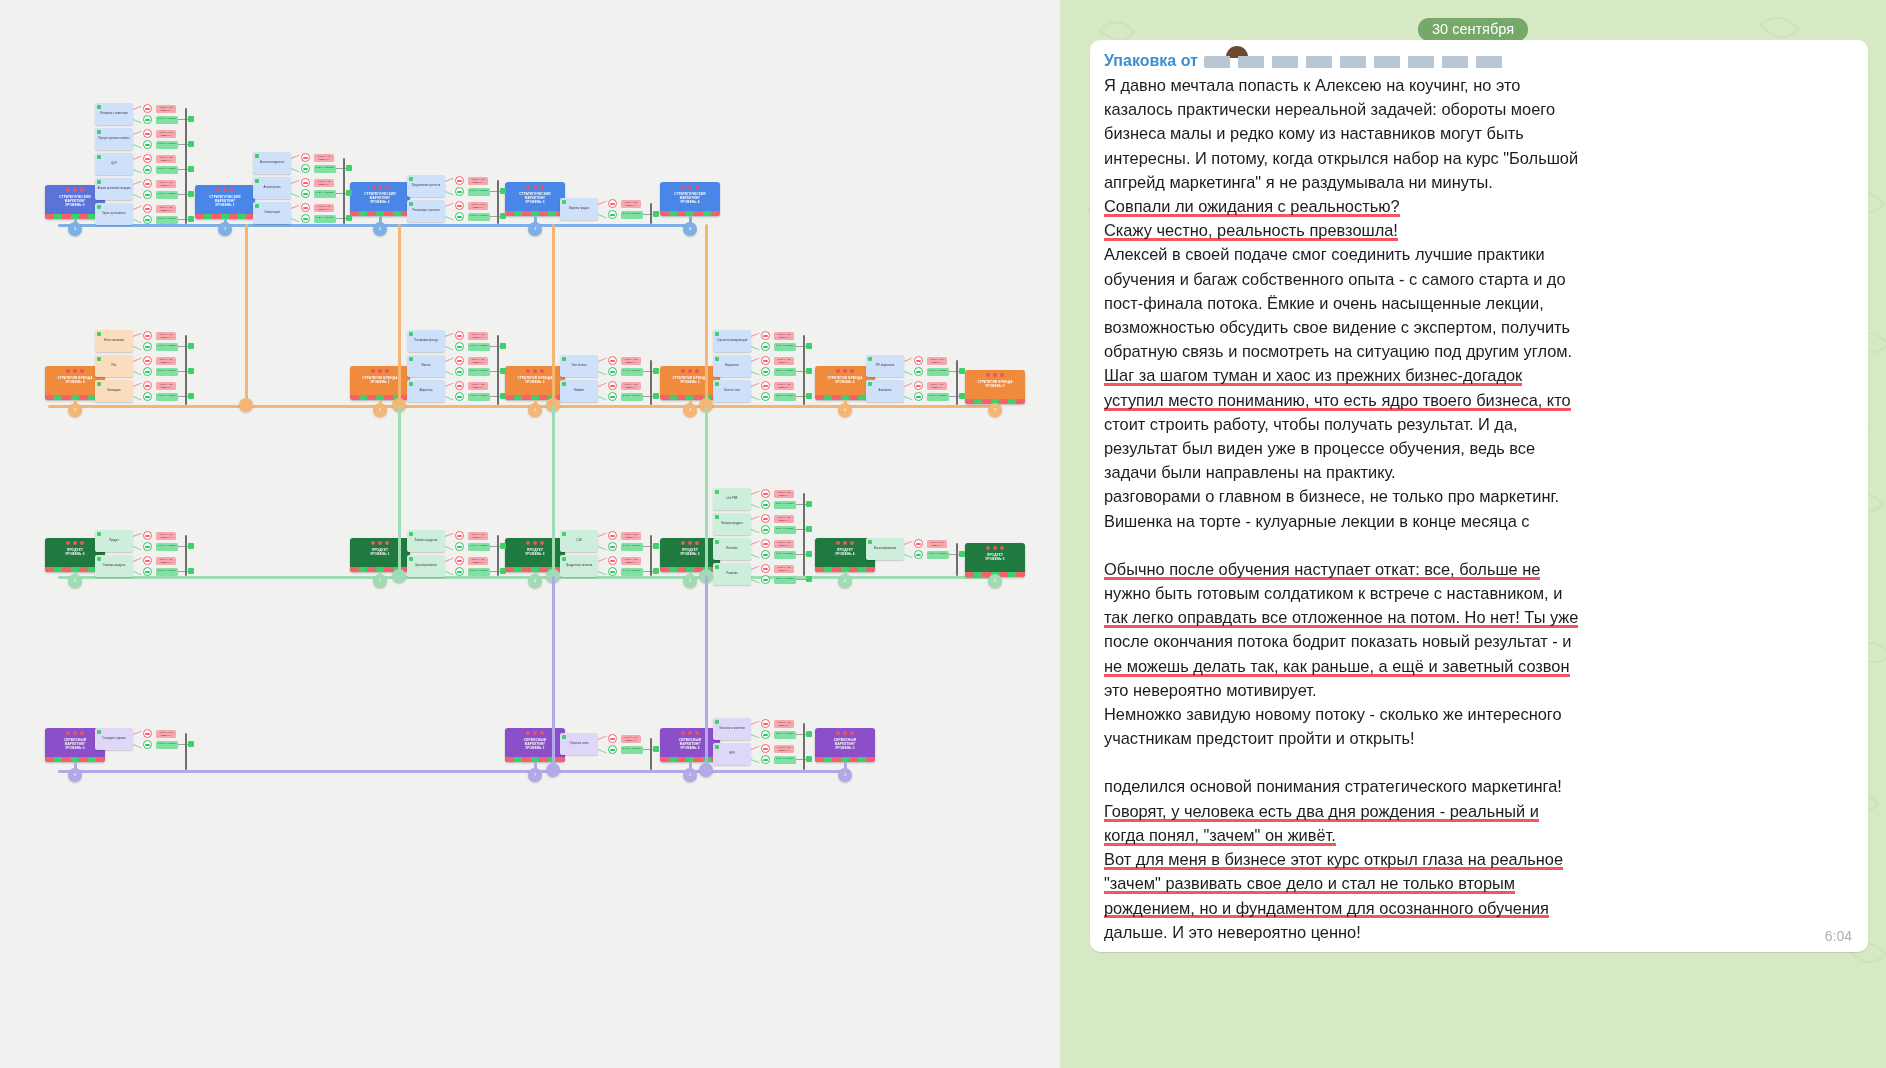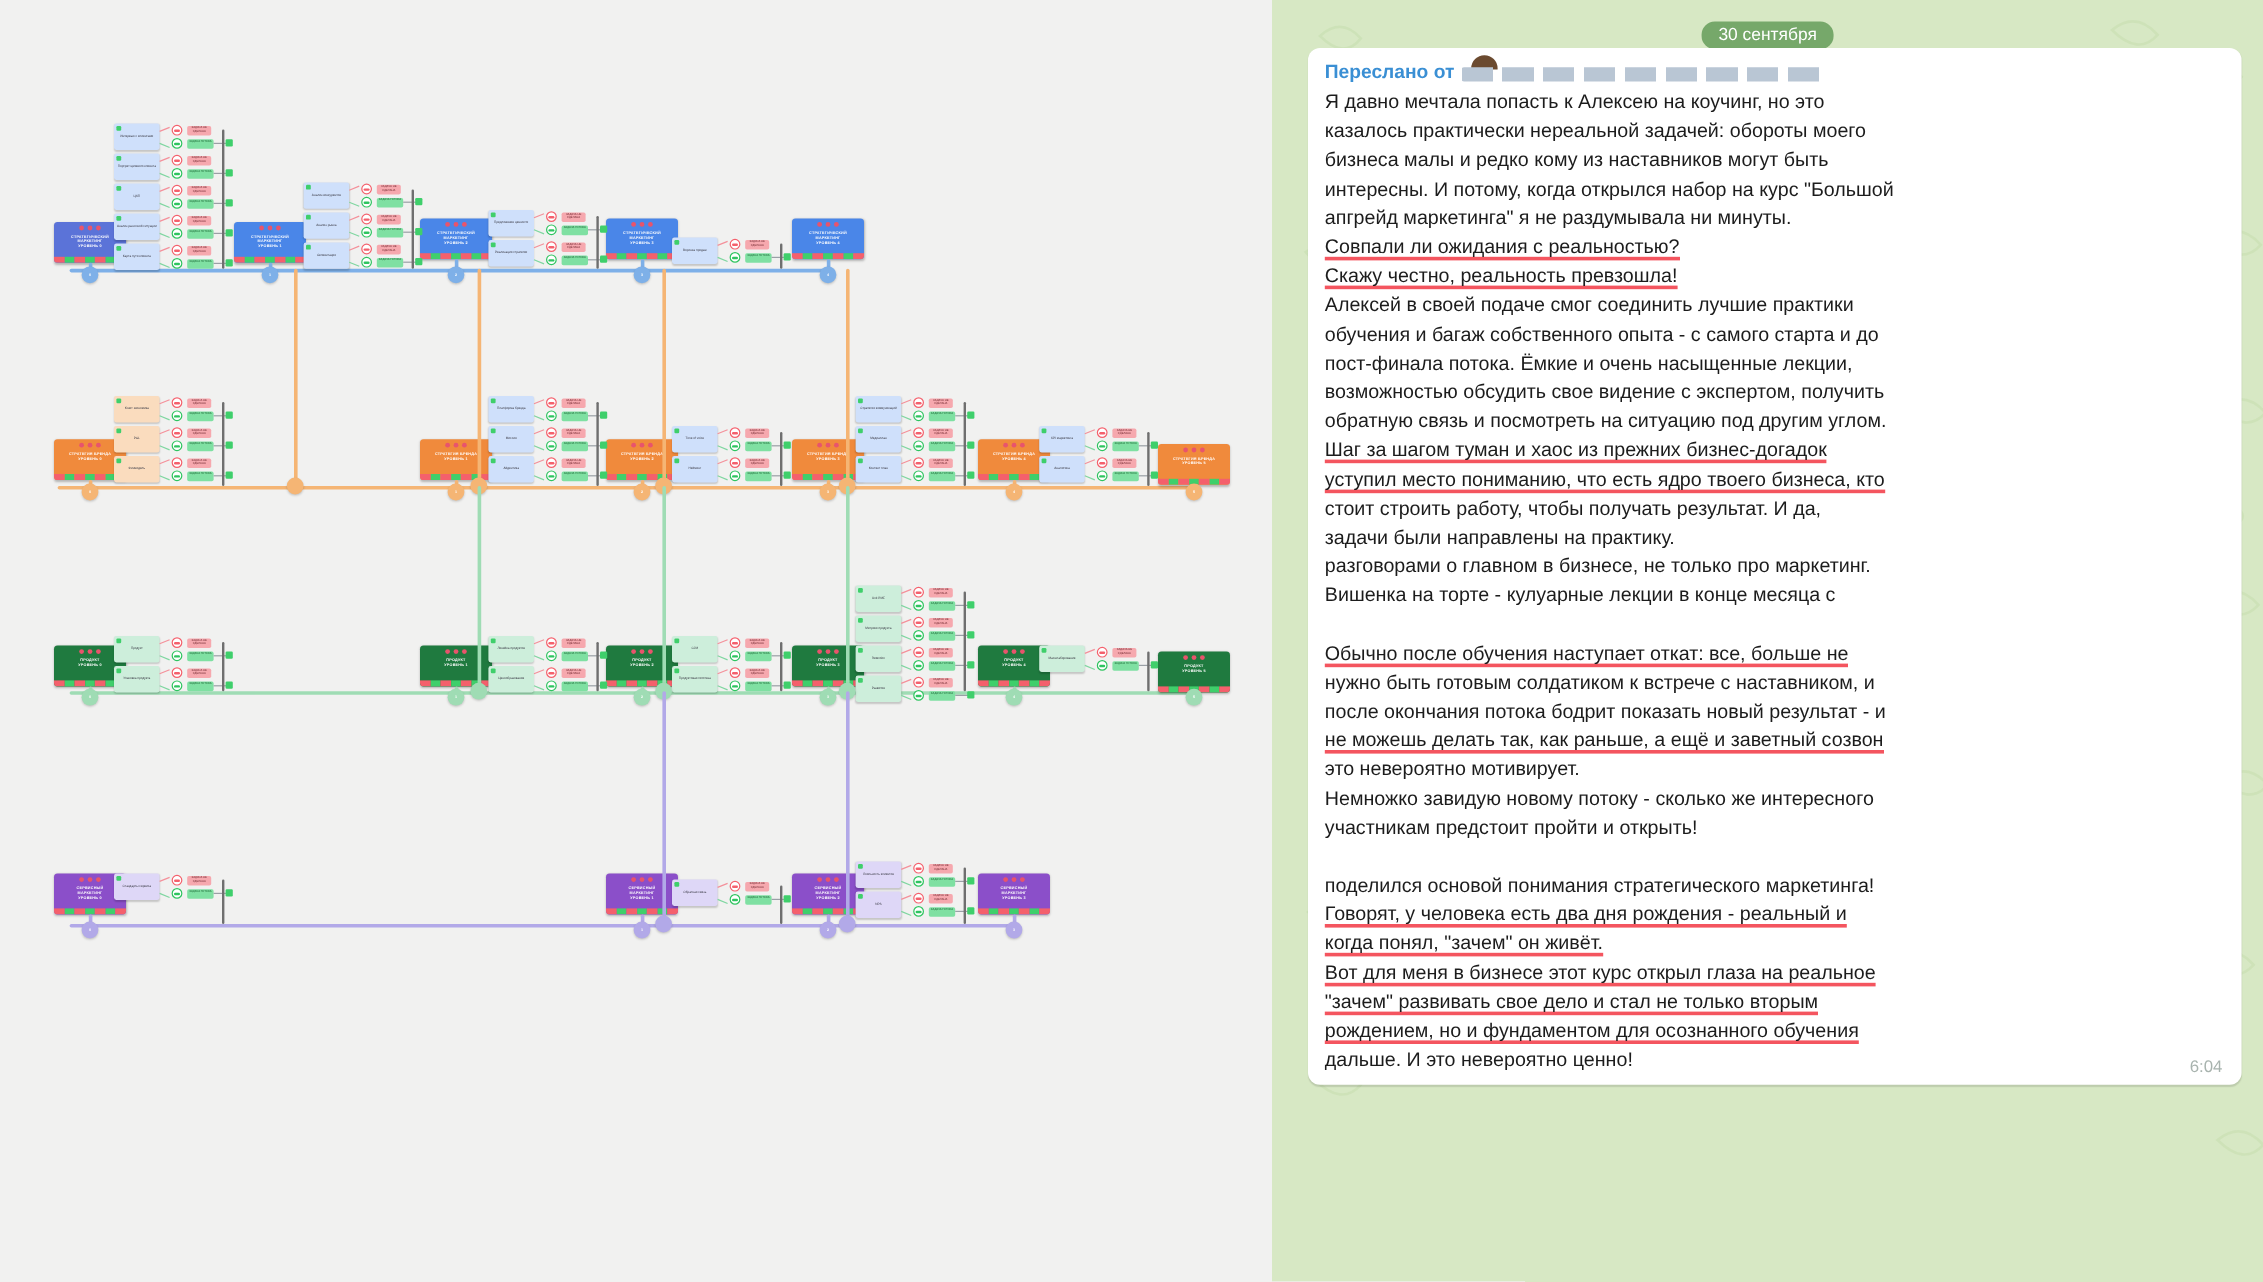--- a/index.html
+++ b/index.html
@@ -1269,46 +1269,48 @@
         <circle cx="60" cy="560" r="5"></circle>
         <circle cx="804" cy="430" r="5"></circle>
         <path d="M60 660 q12 -20 26 -2 q-6 16 -26 2Z"></path>
       </g>
     </svg>
 
     <div class="datepill">30 сентября</div>
 
     <div class="bubble">
       <div class="fwd">
-        <span>Переслано от</span>
+        <span>Упаковка от</span>
         <span class="blob"></span>
         <span class="redacted"></span>
       </div>
       <div class="msg" id="msg-body">
           <span class="ln">Я давно мечтала попасть к Алексею на коучинг, но это</span>
           <span class="ln">казалось практически нереальной задачей: обороты моего</span>
           <span class="ln">бизнеса малы и редко кому из наставников могут быть</span>
           <span class="ln">интересны. И потому, когда открылся набор на курс "Большой</span>
           <span class="ln">апгрейд маркетинга" я не раздумывала ни минуты.</span>
           <span class="ln hl">Совпали ли ожидания с реальностью?</span>
           <span class="ln hl">Скажу честно, реальность превзошла!</span>
           <span class="ln">Алексей в своей подаче смог соединить лучшие практики</span>
           <span class="ln">обучения и багаж собственного опыта - с самого старта и до</span>
           <span class="ln">пост-финала потока. Ёмкие и очень насыщенные лекции,</span>
           <span class="ln">возможностью обсудить свое видение с экспертом, получить</span>
           <span class="ln">обратную связь и посмотреть на ситуацию под другим углом.</span>
           <span class="ln hl">Шаг за шагом туман и хаос из прежних бизнес-догадок</span>
           <span class="ln hl">уступил место пониманию, что есть ядро твоего бизнеса, кто</span>
           <span class="ln">стоит строить работу, чтобы получать результат. И да,</span>
+          <span class="ln">результат был виден уже в процессе обучения, ведь все</span>
           <span class="ln">задачи были направлены на практику.</span>
           <span class="ln">разговорами о главном в бизнесе, не только про маркетинг.</span>
           <span class="ln">Вишенка на торте - кулуарные лекции в конце месяца с</span>
           <span class="gap"></span>
           <span class="ln hl">Обычно после обучения наступает откат: все, больше не</span>
           <span class="ln">нужно быть готовым солдатиком к встрече с наставником, и</span>
+          <span class="ln hl">так легко оправдать все отложенное на потом. Но нет! Ты уже</span>
           <span class="ln">после окончания потока бодрит показать новый результат - и</span>
           <span class="ln hl">не можешь делать так, как раньше, а ещё и заветный созвон</span>
           <span class="ln">это невероятно мотивирует.</span>
           <span class="ln">Немножко завидую новому потоку - сколько же интересного</span>
           <span class="ln">участникам предстоит пройти и открыть!</span>
           <span class="gap"></span>
           <span class="ln">поделился основой понимания стратегического маркетинга!</span>
           <span class="ln hl"> Говорят, у человека есть два дня рождения - реальный и</span>
           <span class="ln hl">когда понял, "зачем" он живёт.</span>
           <span class="ln hl">Вот для меня в бизнесе этот курс открыл глаза на реальное</span>

